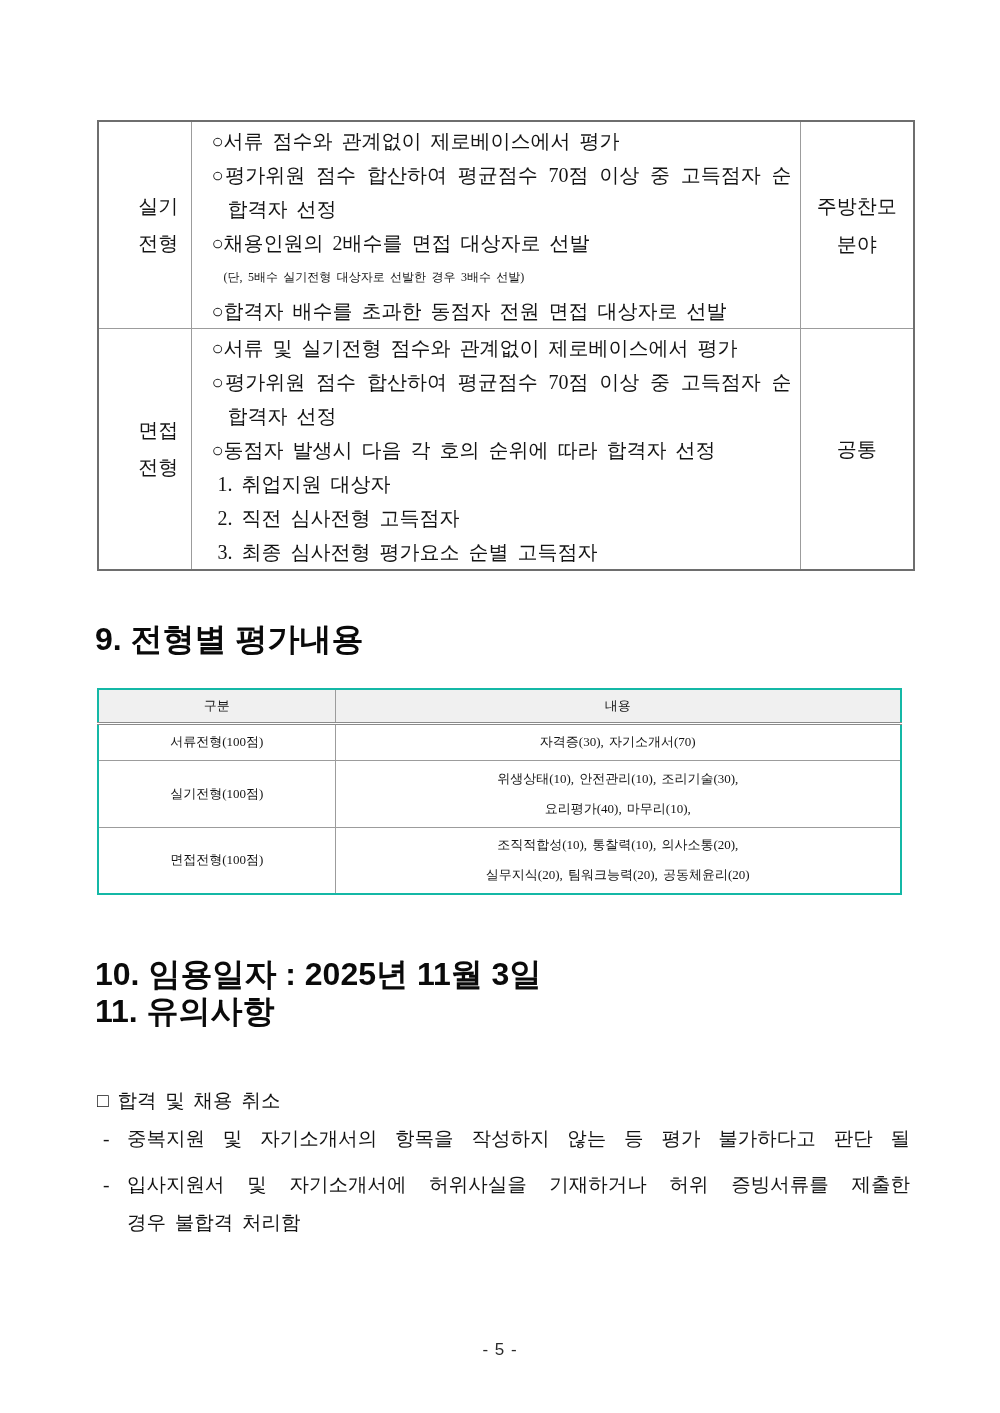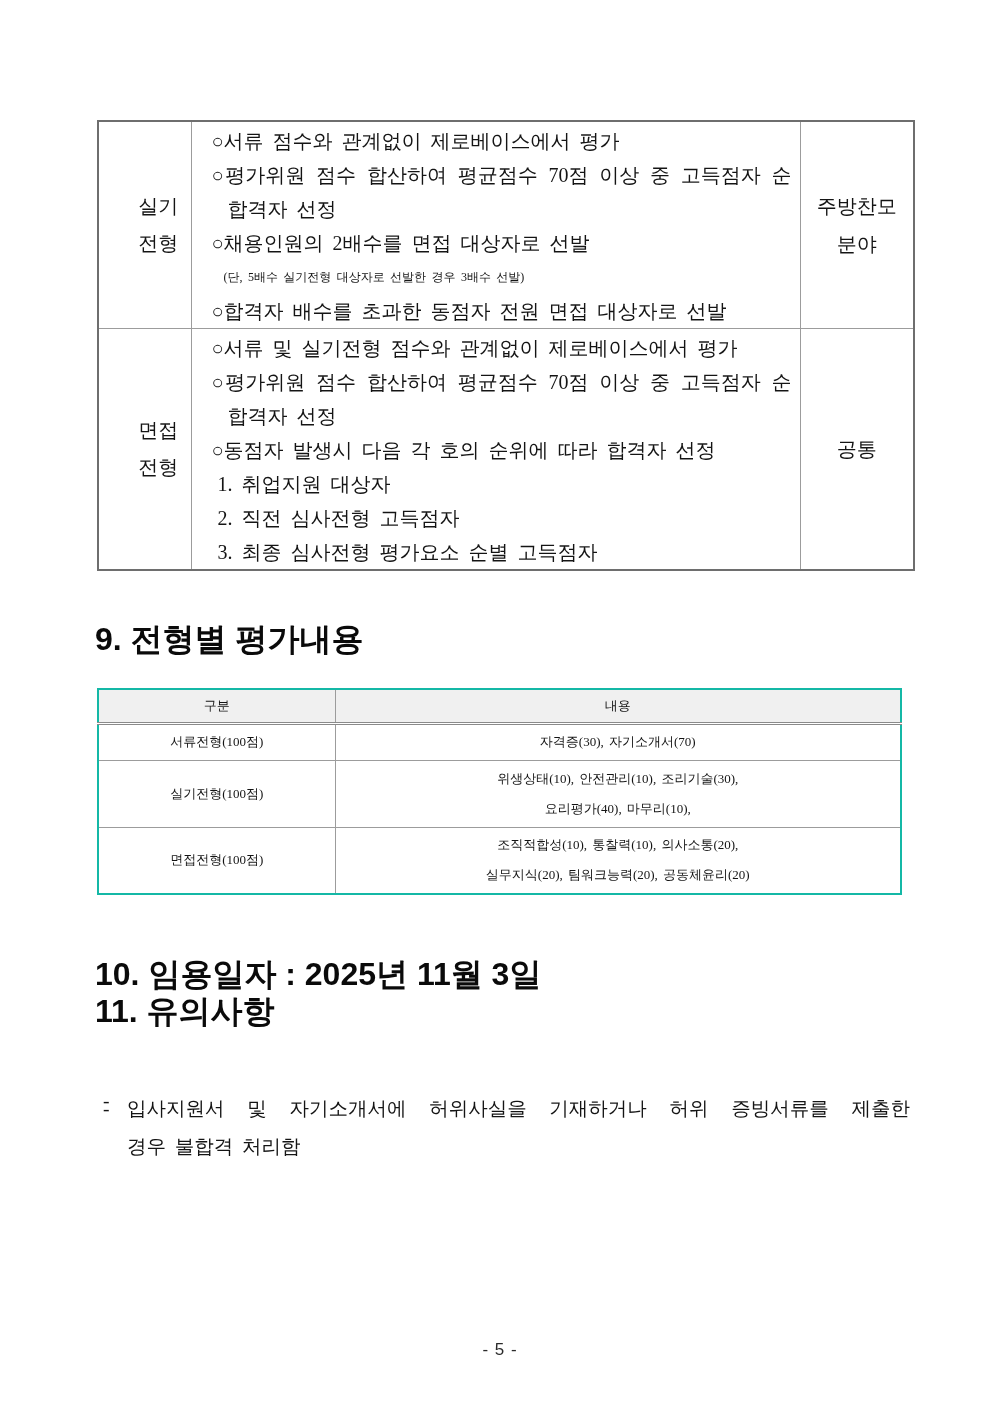--- a/index.html
+++ b/index.html
@@ -159,24 +159,26 @@
         </td>
       </tr>
     </tbody>
   </table>
 
   <div class="h h10">10. 임용일자 : 2025년 11월 3일</div>
 
   <div class="h h11">11. 유의사항</div>
 
   <div class="notes">
+    <div class="note-head">□ 합격 및 채용 취소</div>
 
     <div class="para">
       <span class="marker">-</span>
       <div>
+        <div class="pl just">중복지원 및 자기소개서의 항목을 작성하지 않는 등 평가 불가하다고 판단 될</div>
       </div>
     </div>
 
     <div class="para gap">
       <span class="marker">-</span>
       <div>
         <div class="pl just">입사지원서 및 자기소개서에 허위사실을 기재하거나 허위 증빙서류를 제출한</div>
         <div class="pl">경우 불합격 처리함</div>
       </div>
     </div>

